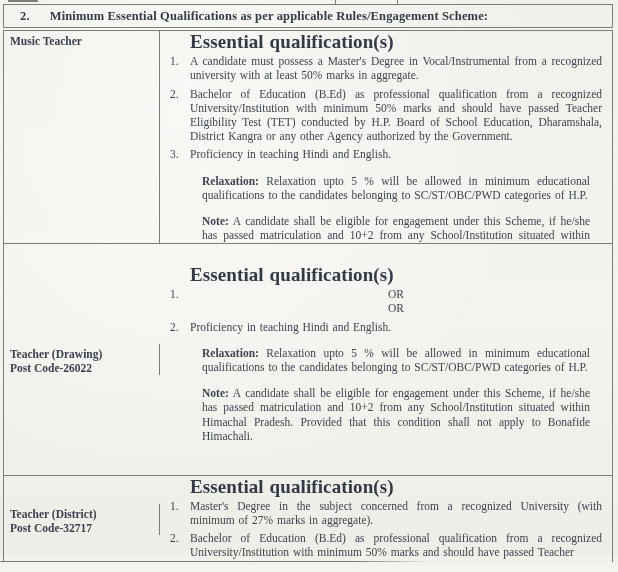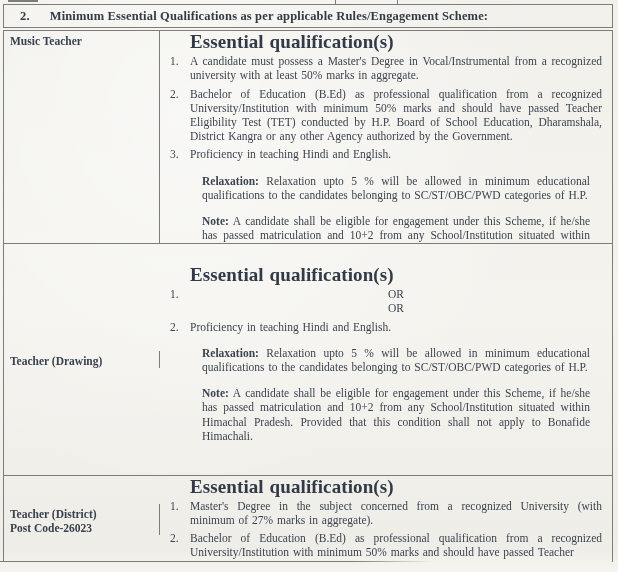--- a/index.html
+++ b/index.html
@@ -105,41 +105,42 @@
           <span>Proficiency in teaching Hindi and English.</span>
         </div>
         <p class="sub"><span class="lead">Relaxation:</span> <span>Relaxation upto 5 % will be allowed in minimum educational qualifications to the candidates belonging to SC/ST/OBC/PWD categories of H.P.</span></p>
         <p class="sub"><span class="lead">Note:</span> <span>A candidate shall be eligible for engagement under this Scheme, if he/she has passed matriculation and 10+2 from any School/Institution situated within Himachal Pradesh. Provided that this condition shall not apply to Bonafide Himachali.</span></p>
       </div>
     </div>
 
     <div class="trow row-2">
       <div class="cell-left">
         <div>Teacher (Drawing)</div>
+        <div>Post Code-26022</div>
       </div>
       <div class="cell-right">
         <div class="q-heading">Essential qualification(s)</div>
         <div class="q-item">
           <span class="q-num">1.</span>
           <div class="or-line">OR</div>
           <div class="or-line">OR</div>
         </div>
         <div class="q-item" style="margin-bottom:1px;">
           <span class="q-num">2.</span>
           <span>Proficiency in teaching Hindi and English.</span>
         </div>
         <p class="sub"><span class="lead">Relaxation:</span> <span>Relaxation upto 5 % will be allowed in minimum educational qualifications to the candidates belonging to SC/ST/OBC/PWD categories of H.P.</span></p>
         <p class="sub"><span class="lead">Note:</span> <span>A candidate shall be eligible for engagement under this Scheme, if he/she has passed matriculation and 10+2 from any School/Institution situated within Himachal Pradesh. Provided that this condition shall not apply to Bonafide Himachali.</span></p>
       </div>
     </div>
 
     <div class="trow row-3">
       <div class="cell-left">
         <div>Teacher (District)</div>
-        <div>Post Code-26023</div>
+        <div>Post Code-32717</div>
       </div>
       <div class="cell-right">
         <div class="q-heading">Essential qualification(s)</div>
         <div class="q-item">
           <span class="q-num">1.</span>
           <span>Master's Degree in the subject concerned from a recognized University (with minimum of 27% marks in aggregate).</span>
         </div>
         <div class="q-item">
           <span class="q-num">2.</span>
           <span>Bachelor of Education (B.Ed) as professional qualification from a recognized University/Institution with minimum 50% marks and should have passed Teacher</span>

